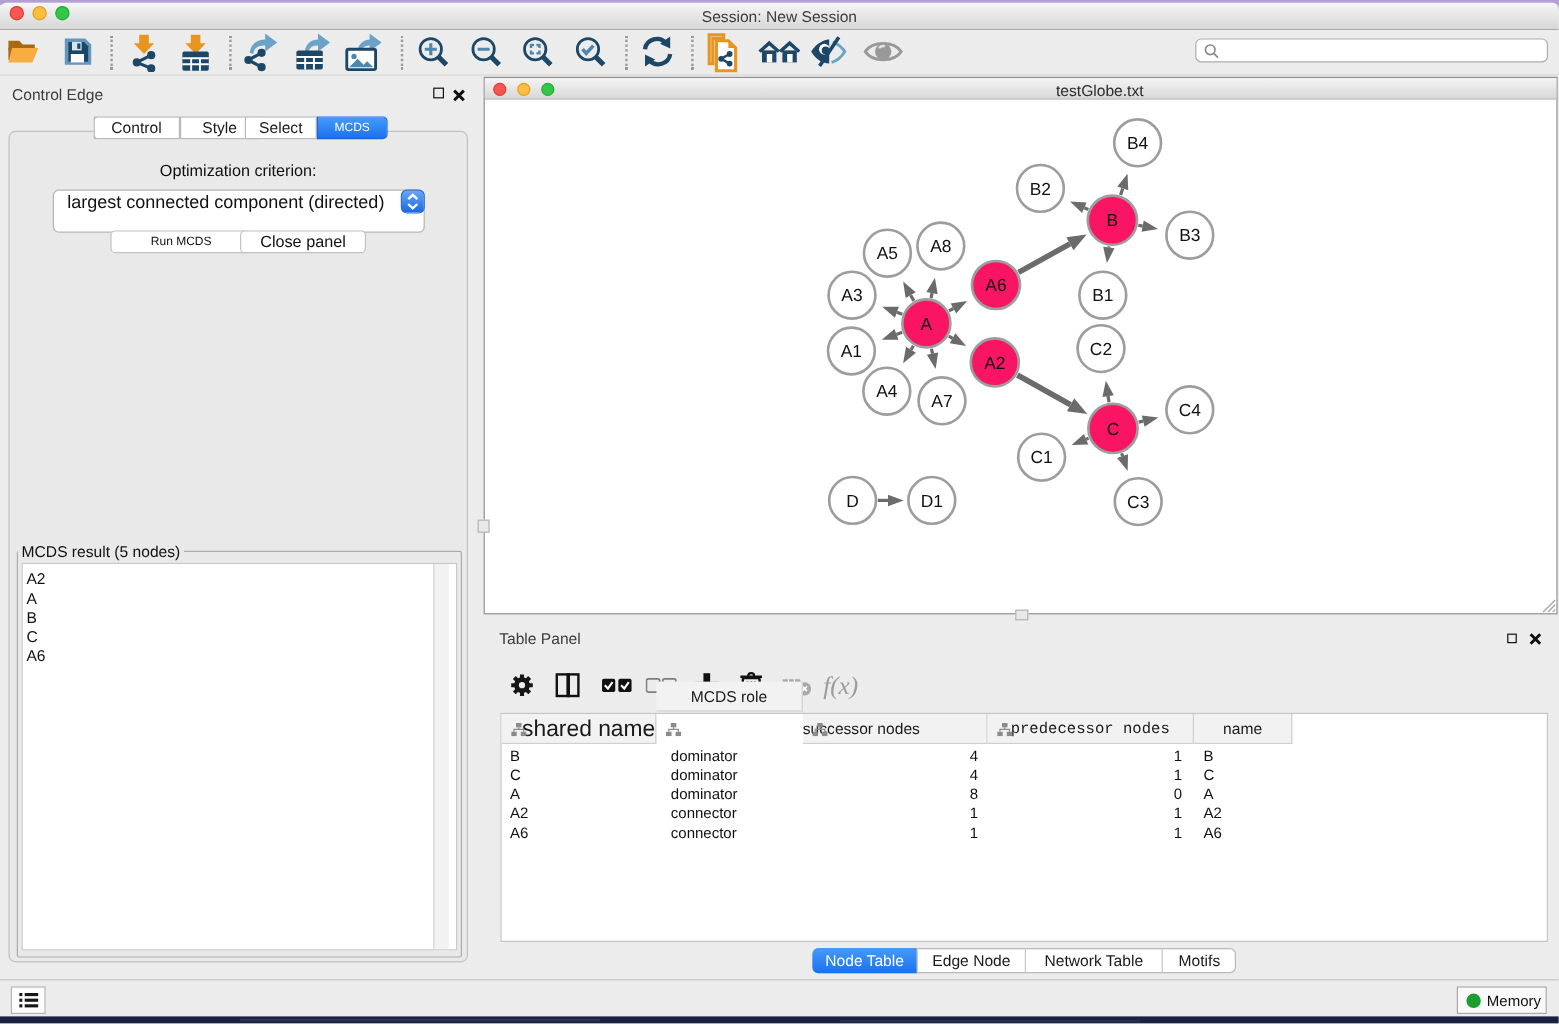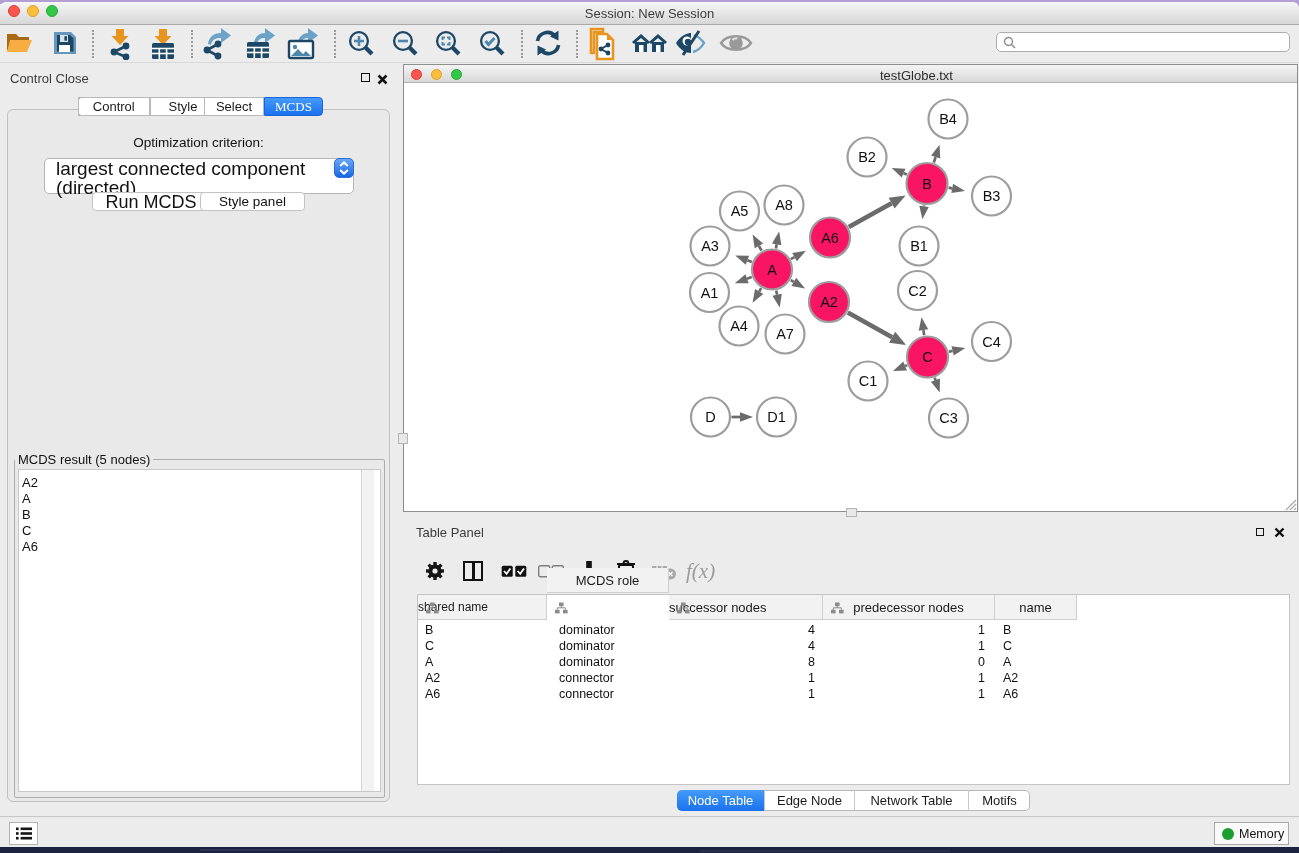--- a/index.html
+++ b/index.html
@@ -132,40 +132,40 @@
 <svg class="abs" style="left:719px;top:31px;" width="34" height="24" viewBox="0 0 34 24">
 <path d="M2 12 C8 3 26 3 32 12 C26 21 8 21 2 12 Z" fill="none" stroke="#999" stroke-width="2.4"></path>
 <circle cx="17" cy="12" r="6.8" fill="#999"></circle>
 <path d="M13.5 9 a5 5 0 0 1 5 -1.5" stroke="#e3e3e3" stroke-width="2" fill="none"></path>
   </svg>
 <div class="abs" style="left:996px;top:32px;width:294px;height:20px;background:#fff;border:1px solid #adadad;border-radius:5px;"></div>
 <svg class="abs" style="left:1003px;top:36px;" width="14" height="14" viewBox="0 0 14 14">
     <circle cx="5.5" cy="5.5" r="4" fill="none" stroke="#8a8a8a" stroke-width="1.4"></circle>
     <line x1="8.5" y1="8.5" x2="12" y2="12" stroke="#8a8a8a" stroke-width="1.4"></line>
   </svg>
-<div class="abs ttl" style="left:10px;top:71px;">Control Close</div>
+<div class="abs ttl" style="left:10px;top:71px;">Control Edge</div>
 <div class="abs" style="left:361px;top:73px;width:9px;height:9px;border:1.5px solid #111;"></div>
 <svg class="abs" style="left:377px;top:74px;" width="11" height="11" viewBox="0 0 11 11">
     <path d="M1.5 1.5 L9.5 9.5 M9.5 1.5 L1.5 9.5" stroke="#111" stroke-width="2.5"></path>
   </svg>
 <div class="abs" style="left:7px;top:109px;width:383px;height:693px;background:#e9e9e9;border:1px solid #c0c0c0;border-radius:6px;"></div>
 <div class="abs" style="left:78px;top:97px;width:71.5px;height:19px;background:#ffffff;border:1px solid #b9b9b9;font-size:13px;color:#1a1a1a;text-align:center;line-height:18px;">Control</div>
 <div class="abs" style="left:149.5px;top:97px;width:67px;height:19px;background:#ffffff;border:1px solid #b9b9b9;font-size:13px;color:#1a1a1a;text-align:center;line-height:18px;">Style</div>
 <div class="abs" style="left:204px;top:97px;width:60px;height:19px;background:#ffffff;border:1px solid #b9b9b9;font-size:13px;color:#1a1a1a;text-align:center;line-height:18px;">Select</div>
-<div class="abs" style="left:264px;top:97px;width:59px;height:19px;background:linear-gradient(#459bf9,#1a71ee);border:1px solid #1a66d8;border-radius:0 4px 4px 0;font-size:13px;color:#fff;text-align:center;line-height:18px;font-family:Liberation Serif, serif;">MCDS</div>
+<div class="abs" style="left:264px;top:97px;width:59px;height:19px;background:linear-gradient(#459bf9,#1a71ee);border:1px solid #1a66d8;border-radius:0 4px 4px 0;font-size:10px;color:#fff;text-align:center;line-height:18px;">MCDS</div>
 <div class="abs" style="left:78px;top:97px;width:4px;height:19px;background:#fff;border:1px solid #b9b9b9;border-right:none;border-radius:4px 0 0 4px;"></div>
 <div class="abs" style="left:7px;top:135px;width:383px;height:14px;font-size:13.5px;color:#111;text-align:center;">Optimization criterion:</div>
-<div class="abs" style="left:44px;top:158px;width:310px;height:36px;background:#fff;border:1px solid #b5b5b5;border-radius:5px;font-size:19px;color:#111;line-height:19px;padding-left:11px;">largest connected component (directed)</div>
+<div class="abs" style="left:44px;top:158px;width:310px;height:36px;background:#fff;border:1px solid #b5b5b5;border-radius:5px;font-size:15px;color:#111;line-height:19px;padding-left:11px;">largest connected component (directed)</div>
 <div class="abs" style="left:334px;top:158px;width:20px;height:20px;background:linear-gradient(#6aa7f7,#1967e2);border-radius:5px;border:1px solid #2b6fd8;"></div>
 <svg class="abs" style="left:334px;top:158px;" width="20" height="20" viewBox="0 0 20 20">
     <path d="M6.2 8 L10 4.4 L13.8 8" stroke="#fff" stroke-width="2" fill="none"></path>
     <path d="M6.2 12 L10 15.6 L13.8 12" stroke="#fff" stroke-width="2" fill="none"></path>
   </svg>
-<div class="abs" style="left:92px;top:192px;width:118px;height:19px;background:#fff;border:1px solid #c3c3c3;border-radius:4px;font-size:18px;color:#111;text-align:center;line-height:18px;">Run MCDS</div>
-<div class="abs" style="left:200px;top:192px;width:105px;height:19px;background:#fff;border:1px solid #c3c3c3;border-radius:4px;font-size:13.5px;color:#111;text-align:center;line-height:18px;">Style panel</div>
+<div class="abs" style="left:92px;top:192px;width:118px;height:19px;background:#fff;border:1px solid #c3c3c3;border-radius:4px;font-size:10px;color:#111;text-align:center;line-height:18px;">Run MCDS</div>
+<div class="abs" style="left:200px;top:192px;width:105px;height:19px;background:#fff;border:1px solid #c3c3c3;border-radius:4px;font-size:13.5px;color:#111;text-align:center;line-height:18px;">Close panel</div>
 <fieldset class="abs" style="left:14px;top:452px;width:371px;height:346px;border:1px solid #adadad;border-radius:2px;">
 <legend style="font-size:13px;color:#111;margin-left:0;padding:0 3px;">MCDS result (5 nodes)</legend>
 <div style="position:absolute;left:3px;top:2px;width:363px;height:323px;background:#fff;border:1px solid #c8c8c8;"></div>
 <div style="position:absolute;left:346px;top:3px;width:13px;height:321px;background:#f2f2f2;border-left:1px solid #d5d5d5;"></div>
 <div style="position:absolute;left:7px;top:8px;font-size:13px;color:#111;line-height:16px;">A2<br>A<br>B<br>C<br>A6</div>
 </fieldset>
 <div class="abs" style="left:403px;top:64px;width:895px;height:448px;background:#fff;border:1px solid #8e8e8e;"></div>
 <div class="abs" style="left:404px;top:65px;width:893px;height:18px;background:linear-gradient(#f4f4f4,#d8d8d8);border-bottom:1px solid #b2b2b2;"></div>
 <div class="abs" style="left:411px;top:69px;width:11px;height:11px;border-radius:50%;background:#f9564f;border:1px solid #dd3b33;"></div>
 <div class="abs" style="left:431px;top:69px;width:11px;height:11px;border-radius:50%;background:#fbbe3d;border:1px solid #dfa023;"></div>
@@ -313,24 +313,24 @@
 <g stroke="#fff" stroke-width="1">
       <line x1="0" y1="5.5" x2="15" y2="5.5"></line>
       <line x1="0" y1="9" x2="13" y2="9"></line>
       <line x1="5" y1="2" x2="5" y2="13"></line>
       <line x1="10" y1="2" x2="10" y2="13"></line>
     </g>
 <path d="M16.5 8 l4 4 M20.5 8 l-4 4" stroke="#fff" stroke-width="1.4"></path>
   </svg>
 <div class="abs" style="left:686px;top:559px;width:40px;font-family:'Liberation Serif',serif;font-style:italic;font-size:21px;color:#9b9b9b;">f(x)</div>
 <div class="abs" style="left:417px;top:594px;width:873px;height:191px;background:#fff;border:1px solid #c4c4c4;"></div>
-<div class="abs" style="left:418px;top:595px;width:129px;height:25px;background:#f2f2f2;border-right:1px solid #cfcfcf;border-bottom:1px solid #cfcfcf;font-size:12px;color:#1a1a1a;text-align:left;line-height:25px;">shared name</div>
+<div class="abs" style="left:418px;top:595px;width:129px;height:25px;background:#f2f2f2;border-right:1px solid #cfcfcf;border-bottom:1px solid #cfcfcf;font-size:19px;color:#1a1a1a;text-align:right;line-height:25px;">shared name</div>
 <div class="abs" style="left:547px;top:568px;width:122px;height:25px;background:#f2f2f2;border-right:1px solid #cfcfcf;border-bottom:1px solid #cfcfcf;font-size:13px;color:#1a1a1a;text-align:center;line-height:25px;">MCDS role</div>
 <div class="abs" style="left:669px;top:595px;width:154px;height:25px;background:#f2f2f2;border-right:1px solid #cfcfcf;border-bottom:1px solid #cfcfcf;font-size:13px;color:#1a1a1a;text-align:left;line-height:25px;">successor nodes</div>
-<div class="abs" style="left:823px;top:595px;width:172px;height:25px;background:#f2f2f2;border-right:1px solid #cfcfcf;border-bottom:1px solid #cfcfcf;font-size:13px;color:#1a1a1a;text-align:center;line-height:25px;">predecessor nodes</div>
+<div class="abs" style="left:823px;top:595px;width:172px;height:25px;background:#f2f2f2;border-right:1px solid #cfcfcf;border-bottom:1px solid #cfcfcf;font-size:13px;color:#1a1a1a;text-align:center;line-height:25px;font-family:Liberation Mono, monospace;">predecessor nodes</div>
 <div class="abs" style="left:995px;top:595px;width:82px;height:25px;background:#f2f2f2;border-right:1px solid #cfcfcf;border-bottom:1px solid #cfcfcf;font-size:13px;color:#1a1a1a;text-align:center;line-height:25px;">name</div>
 <svg class="abs" style="left:426px;top:602px;" width="13" height="12" viewBox="0 0 13 12">
     <rect x="4" y="0.5" width="4.6" height="3.6" fill="#8b8b8b"></rect>
     <rect x="0" y="7.8" width="4.6" height="3.6" fill="#8b8b8b"></rect>
     <rect x="8" y="7.8" width="4.6" height="3.6" fill="#8b8b8b"></rect>
 <path d="M6.3 4 v2 M2.3 7.8 v-2 h8 v2" stroke="#8b8b8b" stroke-width="1" fill="none"></path>
   </svg>
 <svg class="abs" style="left:555px;top:602px;" width="13" height="12" viewBox="0 0 13 12">
     <rect x="4" y="0.5" width="4.6" height="3.6" fill="#8b8b8b"></rect>
     <rect x="0" y="7.8" width="4.6" height="3.6" fill="#8b8b8b"></rect>

